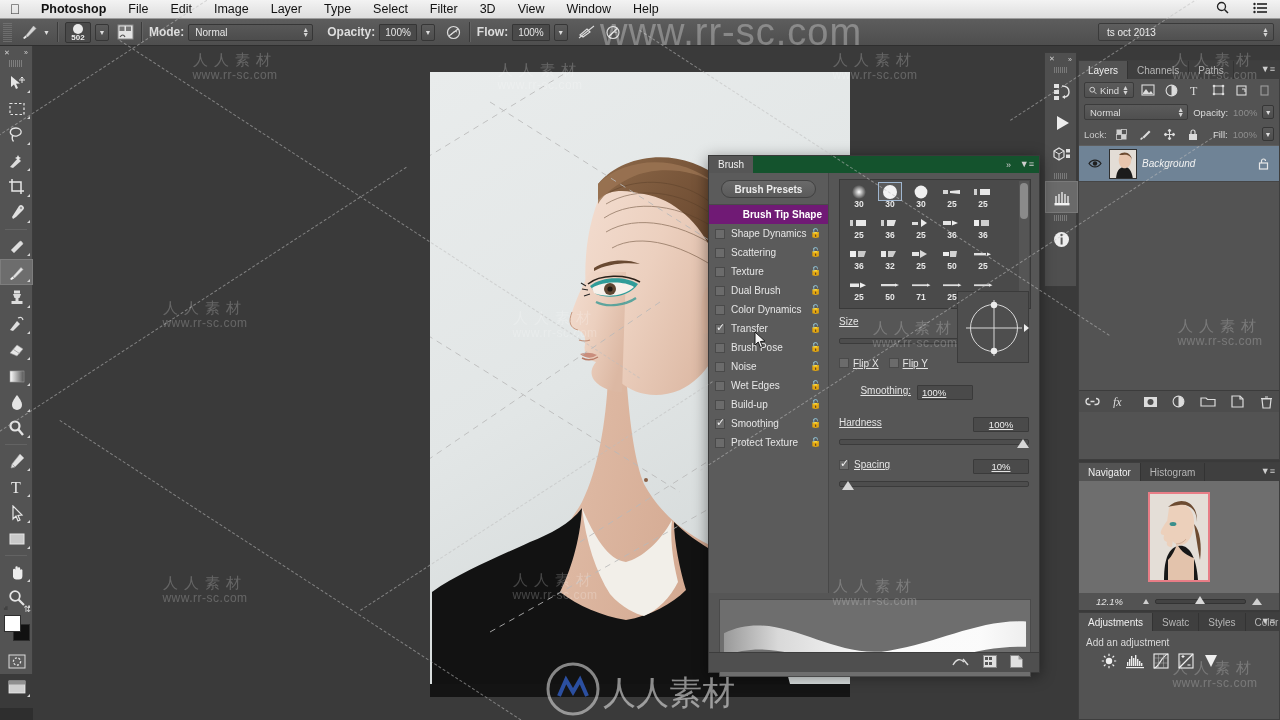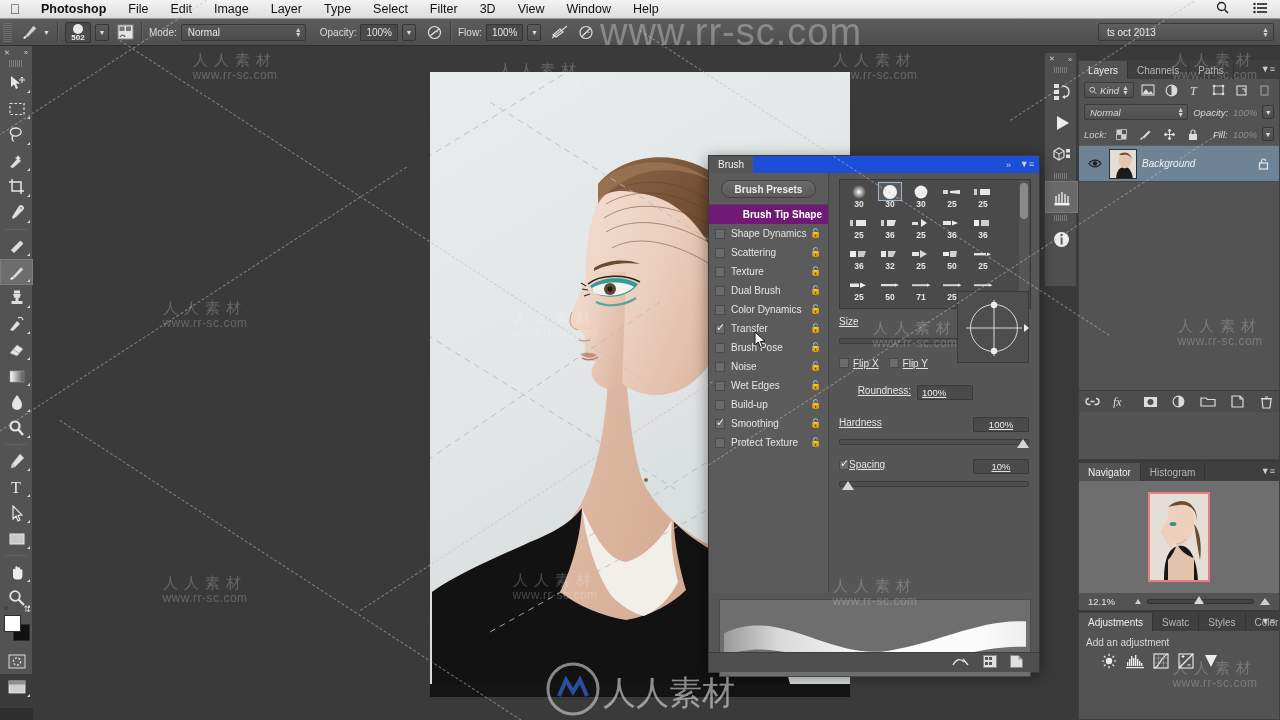--- a/index.html
+++ b/index.html
@@ -40,21 +40,21 @@
     position:absolute; left:0; top:19px; width:1280px; height:27px;
     background: linear-gradient(#5d5d5d,#4e4e4e);
     border-bottom:1px solid #2e2e2e;
     display:flex; align-items:center; z-index:58; color:#d8d8d8; font-size:10.5px;
   }
   .ob-grip { width:9px; height:19px; margin-left:3px;
     background: repeating-linear-gradient(#787878 0 1px, transparent 1px 2px);
     opacity:.7; }
   .ob-sep { width:1px; height:20px; background:#3b3b3b; box-shadow:1px 0 0 #636363; margin:0 7px; }
   .ob-item { display:flex; align-items:center; gap:4px; height:27px; }
-  .ob-label { color:#ddd; font-weight:normal; font-size:10px; }
+  .ob-label { color:#ddd; font-weight:bold; font-size:12px; }
   .ob-field {
     background:#4a4a4a; border:1px solid #353535; color:#e6e6e6;
     height:17px; line-height:15px; padding:0 5px; font-size:10px; border-radius:1px;
   }
   .ob-select {
     background: linear-gradient(#585858,#4c4c4c); border:1px solid #363636;
     height:17px; min-width:125px; display:flex; align-items:center; justify-content:space-between;
     padding:0 3px 0 6px; color:#e8e8e8; font-size:10px; border-radius:2px;
   }
   .stepper { display:flex; flex-direction:column; line-height:5px; font-size:7px; color:#d4d4d4; }
@@ -115,21 +115,21 @@
   .dki.active { background:#6a6a6a; box-shadow: inset 0 0 0 1px #7a7a7a; }
 
   
   #rightcol { position:absolute; left:1078px; top:60px; width:202px; height:660px; z-index:45; }
   .panel { background:#535353; border:1px solid #3e3e3e; }
   .tabrow { height:18px; background:#3f3f3f; display:flex; align-items:stretch; position:relative; }
   .ptab { padding:0 9px; display:flex; align-items:center; font-size:10px; color:#b6b6b6; border-right:1px solid #333; }
   .ptab.sel { background:#535353; color:#f0f0f0; }
   .pmenu { position:absolute; right:4px; top:4px; color:#cfcfcf; font-size:9px; line-height:9px;}
 
-  .lrow { display:flex; align-items:center; height:22px; padding:8px 5px; gap:5px; color:#ccc; font-size:10px;font-style:italic;}
+  .lrow { display:flex; align-items:center; height:22px; padding:8px 5px; gap:5px; color:#ccc; font-size:10px;}
   .pill {
     background:linear-gradient(#5b5b5b,#505050); border:1px solid #3b3b3b; border-radius:2px;
     height:16px; display:flex; align-items:center; padding:0 4px; gap:3px; color:#dcdcdc; font-size:9.5px;
   }
   .iconbtn { width:19px;height:18px; display:flex;align-items:center;justify-content:center;color:#dcdcdc;}
   .val-dim { color:#8e8e8e; }
   .blendsel {
     background:linear-gradient(#5b5b5b,#4f4f4f); border:1px solid #3b3b3b; border-radius:2px;
     height:16px; width:108px; display:flex; align-items:center; justify-content:space-between;
     padding:0 3px 0 5px; color:#dcdcdc; font-size:9.5px;
@@ -138,35 +138,35 @@
     height:37px; background:#6f8396; display:flex; align-items:center; gap:5px; padding:0 6px;
     border-top:1px solid #5e5e5e; border-bottom:1px solid #464646;
   }
   .layerthumb { width:28px;height:30px; border:1px solid #2f2f2f; background:#c9bdb2; position:relative; overflow:hidden;}
   .layername { flex:1; color:#f2f2f2; font-size:10px; font-style:italic; }
   .layers-footer { height:22px; display:flex; align-items:center; justify-content:center; gap:10px; color:#d6d6d6;
      background:#4d4d4d; border-top:1px solid #3c3c3c;}
 
   .navthumbwrap { height:112px; display:flex; align-items:center; justify-content:center; background:#6e6e6e; }
   .navthumb { width:62px; height:90px; border:2px solid #e87d86; background:#d9d2cb; position:relative; overflow:hidden; }
-  .navbar2 { height:17px; background:#535353; display:flex; align-items:center; gap:6px; padding:0 9px; color:#e4e4e4; font-size:9.5px;}
+  .navbar2 { height:17px; background:#535353; display:flex; align-items:center; gap:6px; padding:0 17px; color:#e4e4e4; font-size:9.5px;font-style:italic;}
   .zslider { flex:1; height:5px; background:#434343; border:1px solid #333; position:relative; border-radius:2px; }
   .zknob { position:absolute; left:44%; top:-4px; width:0;height:0; border-left:5px solid transparent; border-right:5px solid transparent; border-bottom:8px solid #d8d8d8;}
   .tri { width:0;height:0;border-left:5px solid transparent;border-right:5px solid transparent;border-bottom:7px solid #cfcfcf;}
   .tri.sm { border-left-width:3px;border-right-width:3px;border-bottom-width:5px;}
   .adjtitle { font-size:10px; color:#d9d9d9; padding:6px 7px 3px 7px;}
   .adjicons { display:flex; gap:9px; padding:2px 0 0 22px; color:#e6e6e6;}
 
   
   #brushpanel {
     position:absolute; left:708px; top:155px; width:332px; height:518px;
     background:#565656; border:1px solid #3a3a3a; z-index:80;
     box-shadow: 0 3px 14px rgba(0,0,0,.45);
   }
-  #brushpanel .bp-tabrow { height:17px; background:#1d4ed8; display:flex; align-items:center; position:relative;}
+  #brushpanel .bp-tabrow { height:17px; background:#14532d; display:flex; align-items:center; position:relative;}
   #brushpanel .bp-tab { padding:0 9px; height:17px; display:flex;align-items:center; font-size:10px; color:#f0f0f0; background:#565656;}
   .bp-collapse { position:absolute; right:28px; top:4px; color:#cfcfcf; font-size:9px;}
   .bp-menu { position:absolute; right:5px; top:4px; color:#cfcfcf; font-size:9px; line-height:9px;}
   .bp-body { display:flex; height:420px; }
   .bp-left { width:120px; background:#5b5b5b; border-right:1px solid #484848; }
   .presetbtn {
     margin:7px auto 6px auto; width:95px; height:18px; border-radius:9px;
     background:linear-gradient(#6a6a6a,#5a5a5a); border:1px solid #414141;
     display:flex;align-items:center;justify-content:center; color:#ededed; font-size:10px; font-weight:bold;
   }
@@ -1223,21 +1223,21 @@
           </div>
 
         <div class="ctrlrow" style="margin-top:14px;gap:4px">
           <span class="cbox"></span>
           <span>Flip X</span>
           <span class="cbox" style="margin-left:6px"></span>
           <span>Flip Y</span>
         </div>
 
         <div class="ctrlrow" style="margin-top:7px;gap:6px">
-          <span style="width:72px;text-align:right">Roundness:</span>
+          <span style="width:72px;text-align:right">Smoothing:</span>
           <span class="numfield" style="width:56px">100%</span>
         </div>
 
         <div class="angledial">
           <div class="dialcircle"></div>
           <svg width="72" height="72" viewBox="0 0 72 72" style="position:absolute;left:0;top:0">
             <line x1="36" y1="8" x2="36" y2="64" stroke="#d8d8d8" stroke-width="1"></line>
             <line x1="8" y1="36" x2="64" y2="36" stroke="#d8d8d8" stroke-width="1"></line>
             <circle cx="36" cy="13" r="3.2" fill="#ededed"></circle>
             <circle cx="36" cy="59" r="3.2" fill="#ededed"></circle>
@@ -1247,21 +1247,21 @@
 
         <div class="ctrlrow" style="margin-top:12px;justify-content:space-between">
           <span>Hardness</span>
           <span class="numfield" style="width:56px;text-align:center">100%</span>
         </div>
         <div class="slider">
             <div class="sknob" style="left:94%"></div>
           </div>
 
         <div class="ctrlrow" style="margin-top:14px;justify-content:space-between">
-          <span style="display:flex;align-items:center;">
+          <span style="display:flex;align-items:center;gap:5px">
             <span class="cbox on"></span>
             <span>Spacing</span>
           </span>
           <span class="numfield" style="width:56px;text-align:center">10%</span>
         </div>
         <div class="slider">
             <div class="sknob" style="left:1%"></div>
           </div>
       </div>
     </div>

